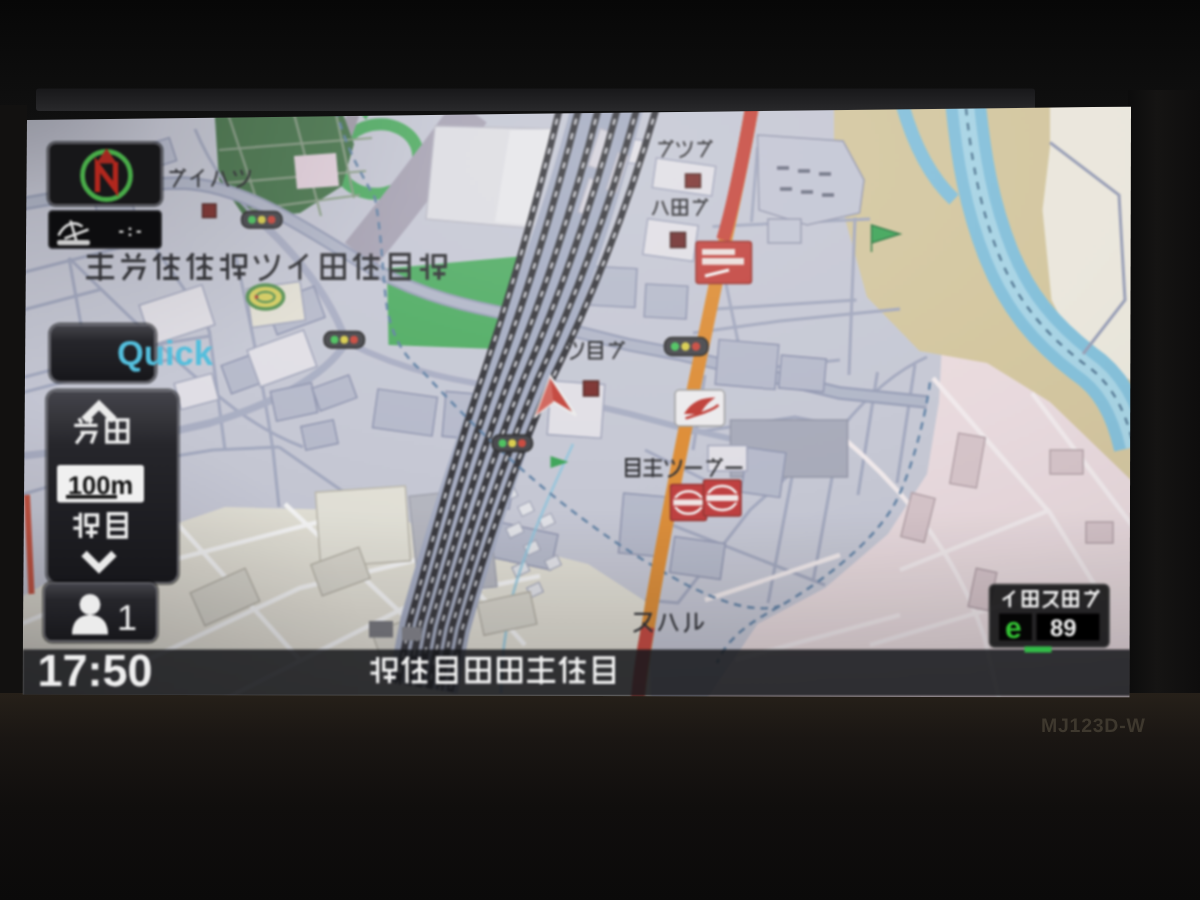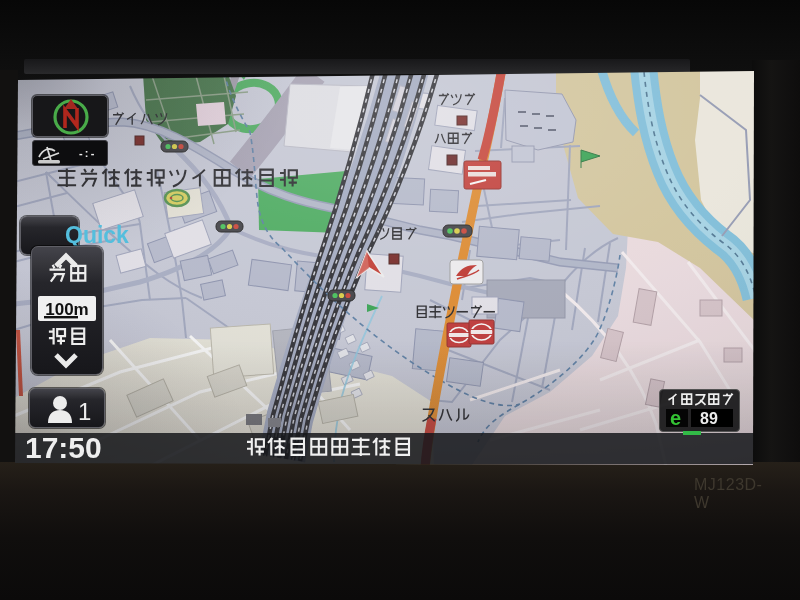--- a/index.html
+++ b/index.html
@@ -15,21 +15,21 @@
 <div class="ui" style="left:0;top:0;width:800px;height:80px;background:linear-gradient(180deg,#070707 0%,#0c0c0c 55%,#101010 100%);"></div>
 
 <div class="ui" style="left:24px;top:59px;width:666px;height:15px;background:linear-gradient(180deg,#18181a,#29292b);border-radius:2px;"></div>
 
 <div class="ui" style="left:0;top:70px;width:18px;height:400px;background:#121110;"></div>
 
 <div class="ui" style="left:752px;top:60px;width:48px;height:420px;background:linear-gradient(90deg,#0c0c0c,#151413 40%,#0e0d0d);"></div>
 
 <div class="ui" style="left:0;top:462px;width:800px;height:138px;background:linear-gradient(180deg,#262019 0%,#1a1613 22%,#100e0d 55%,#0b0a0a 100%);"></div>
 
-<div class="ui" style="left:694px;top:476px;width:70px;height:14px;color:#3e382e;font-size:16px;font-weight:normal;letter-spacing:0.5px;">MJ123D-W</div>
+<div class="ui" style="left:694px;top:476px;width:70px;height:14px;color:#3e382e;font-size:13px;font-weight:bold;letter-spacing:0.5px;">MJ123D-W</div>
 
 <div id="screen">
 <svg width="800" height="600" viewBox="0 0 800 600">
 
   <rect x="14" y="66" width="742" height="402" fill="#c6c9da"></rect>
 
   <polygon points="14,398 80,362 150,338 232,340 312,356 392,376 432,402 434,468 14,468" fill="#e9e5d6"></polygon>
 
   <polygon points="628,228 670,242 710,272 756,318 756,468 470,468 505,416 550,392 592,356 618,316 626,268" fill="#f2dee2"></polygon>
 
@@ -441,25 +441,25 @@
 </div>
 
 <div class="ui" style="left:32px;top:140px;width:76px;height:26px;background:#0d0d0f;border-radius:3px;border:1px solid #3a3a40;">
 <svg width="76" height="26" viewBox="0 0 76 26">
 <path d="M 6,16 C 10,8 16,6 22,10 M 10,18 L 26,12 M 14,6 L 18,20" stroke="#ddd" stroke-width="1.8" fill="none"></path>
 <rect x="5" y="19" width="22" height="3.5" rx="1.5" fill="#ccc"></rect>
 <text x="46" y="16" fill="#eee" font-size="11" font-weight="bold">- : -</text>
 </svg>
 </div>
 
-<div class="ui btn" style="left:20px;top:216px;width:59px;height:39px;border-radius:7px;padding-left:44px;">
+<div class="ui btn" style="left:33px;top:216px;width:71px;height:39px;border-radius:7px;padding-left:44px;">
 <div style="color:#45c4e8;font-size:23px;font-weight:bold;text-align:center;line-height:37px;letter-spacing:0px;">Quick</div>
 </div>
 
-<div class="ui btn" style="left:31px;top:246px;width:72px;height:129px;border-radius:7px;">
+<div class="ui btn" style="left:31px;top:260px;width:88px;height:129px;border-radius:7px;">
 <svg width="70" height="127" viewBox="0 0 70 127">
 <path d="M 24,19 L 34,9 L 44,19" fill="none" stroke="#ececec" stroke-width="5"></path>
 
 <g>
 <path d="M 17.5,22.6 H 33.0 M 20.6,17.9 L 22.5,21.1 M 29.3,17.9 L 27.5,21.1 M 21.6,27.2 H 31.7 L 28.9,34.6 M 24.3,27.2 L 18.8,34.6" stroke="#efefef" stroke-width="2.2" fill="none"></path>
 <path d="M 39.2,18.9 H 53.3 V 33.7 H 39.2 Z M 39.2,26.2 H 53.3 M 46.2,18.9 V 33.7" stroke="#efefef" stroke-width="2.2" fill="none"></path>
 </g>
 <rect x="6" y="49" width="58" height="25" rx="2" fill="#f2f2f2"></rect>
 <text x="35" y="68" fill="#111" font-size="17" font-weight="bold" text-anchor="middle">100m</text>
 <rect x="12" y="69" width="34" height="2.4" fill="#111"></rect>

